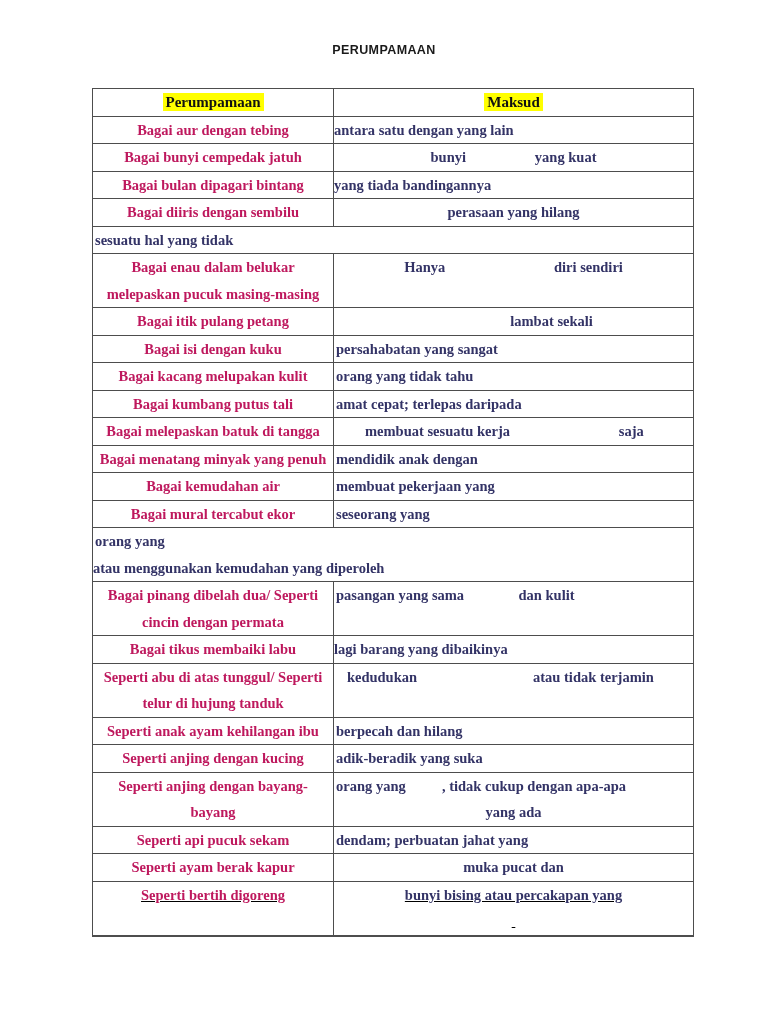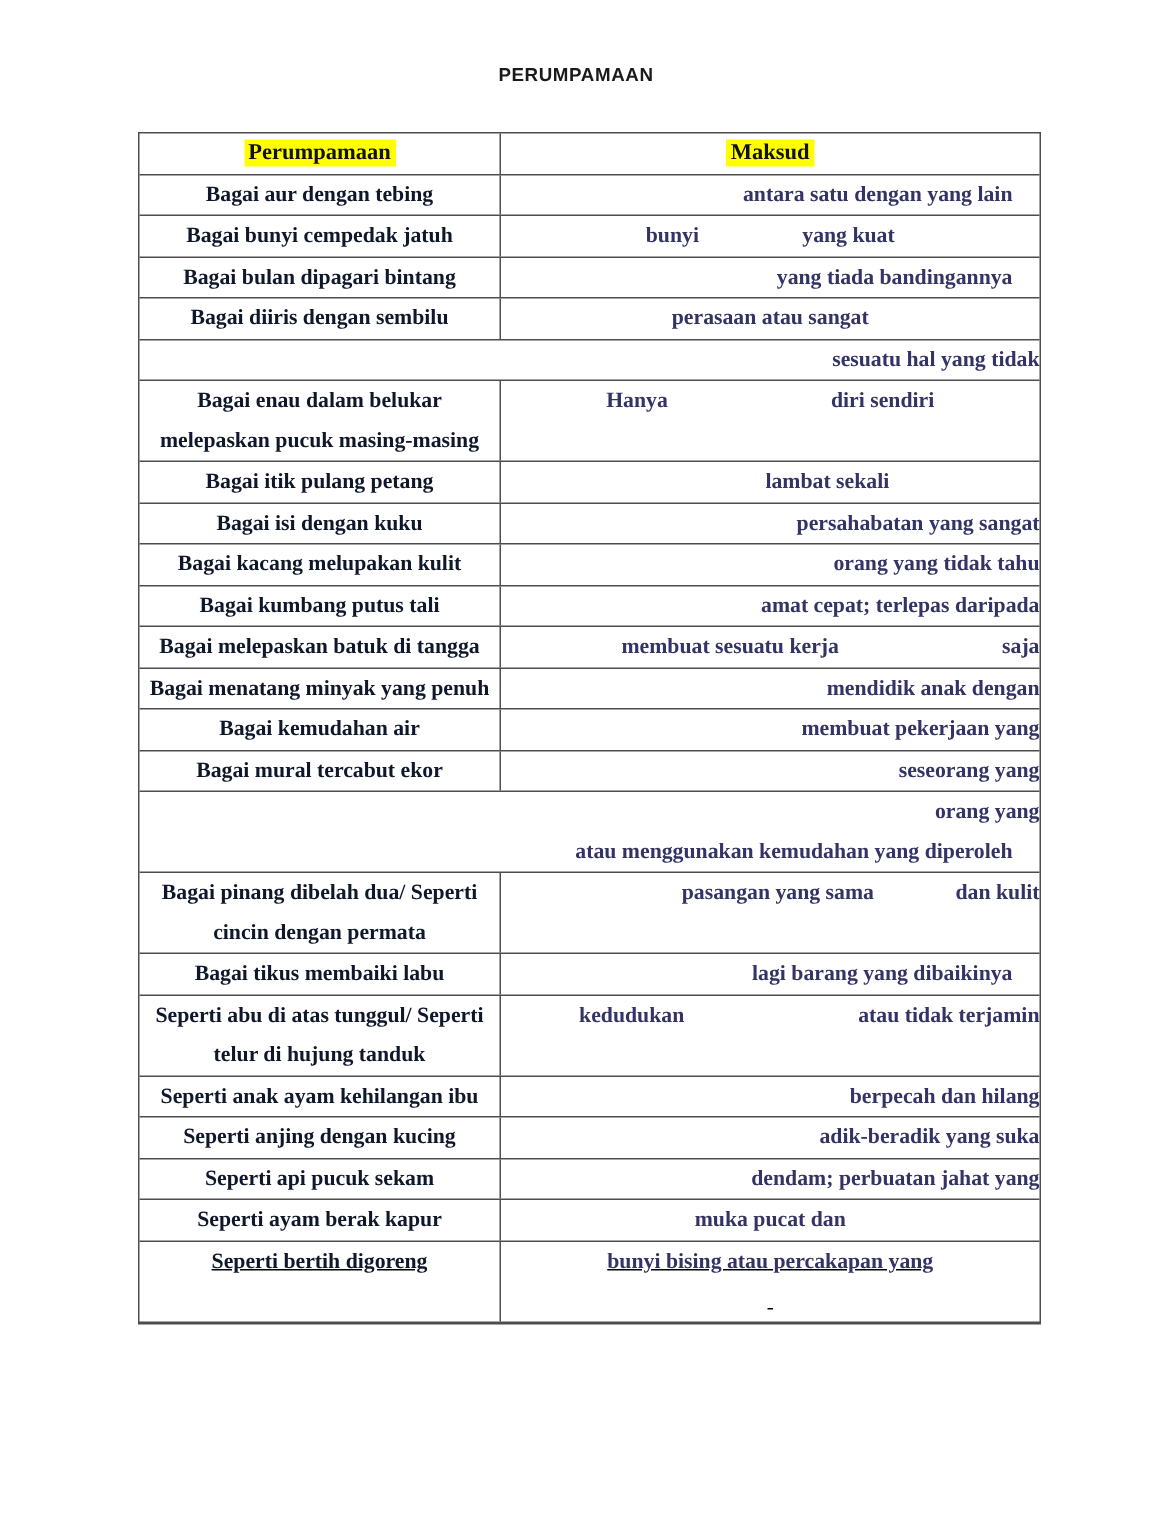--- a/index.html
+++ b/index.html
@@ -55,25 +55,25 @@
   .m-cell {
     flex: 1;
     min-width: 0;
   }
   .p-line, .m-line {
     line-height: 26.5px;
     font-size: 14.5px;
     font-weight: bold;
     white-space: pre;
   }
-  .p-line { color: #0f172a; }
+  .p-line { color: #be185d; }
   .m-line { color: #333366; white-space: pre-wrap; }
-  .align-left   { text-align: right;  padding-left: 2px; }
+  .align-left   { text-align: left;  padding-left: 2px; }
   .align-center { text-align: center; }
-  .align-right  { text-align: right; padding-right: 18px; }
+  .align-right  { text-align: left; padding-right: 18px; }
   .hdr .p-line, .hdr .m-line {
     font-size: 15px;
     color: #111111;
   }
   .hl {
     background: #ffff00;
     padding: 1px 3px;
   }
   .m-line:empty::after { content: " "; }
 </style>
@@ -116,21 +116,21 @@
           </div>
           <div class="cell m-cell">
             <div class="m-line align-right">yang tiada bandingannya</div>
           </div>
         </div>
         <div class="t-row">
           <div class="cell p-cell">
             <div class="p-line">Bagai diiris dengan sembilu</div>
           </div>
           <div class="cell m-cell">
-            <div class="m-line align-center">perasaan atau sangat</div>
+            <div class="m-line align-center">perasaan yang hilang</div>
           </div>
         </div>
         <div class="t-row">
           <div class="cell m-cell">
             <div class="m-line align-left">sesuatu hal yang tidak</div>
           </div>
         </div>
         <div class="t-row">
           <div class="cell p-cell">
             <div class="p-line">Bagai enau dalam belukar</div>
@@ -247,20 +247,30 @@
         <div class="t-row">
           <div class="cell p-cell">
             <div class="p-line">Seperti anjing dengan kucing</div>
           </div>
           <div class="cell m-cell">
             <div class="m-line align-left">adik-beradik yang suka</div>
           </div>
         </div>
         <div class="t-row">
           <div class="cell p-cell">
+            <div class="p-line">Seperti anjing dengan bayang-</div>
+            <div class="p-line">bayang</div>
+          </div>
+          <div class="cell m-cell">
+            <div class="m-line align-left">orang yang          , tidak cukup dengan apa-apa</div>
+            <div class="m-line align-center">yang ada</div>
+          </div>
+        </div>
+        <div class="t-row">
+          <div class="cell p-cell">
             <div class="p-line">Seperti api pucuk sekam</div>
           </div>
           <div class="cell m-cell">
             <div class="m-line align-left">dendam; perbuatan jahat yang</div>
           </div>
         </div>
         <div class="t-row">
           <div class="cell p-cell">
             <div class="p-line">Seperti ayam berak kapur</div>
           </div>

